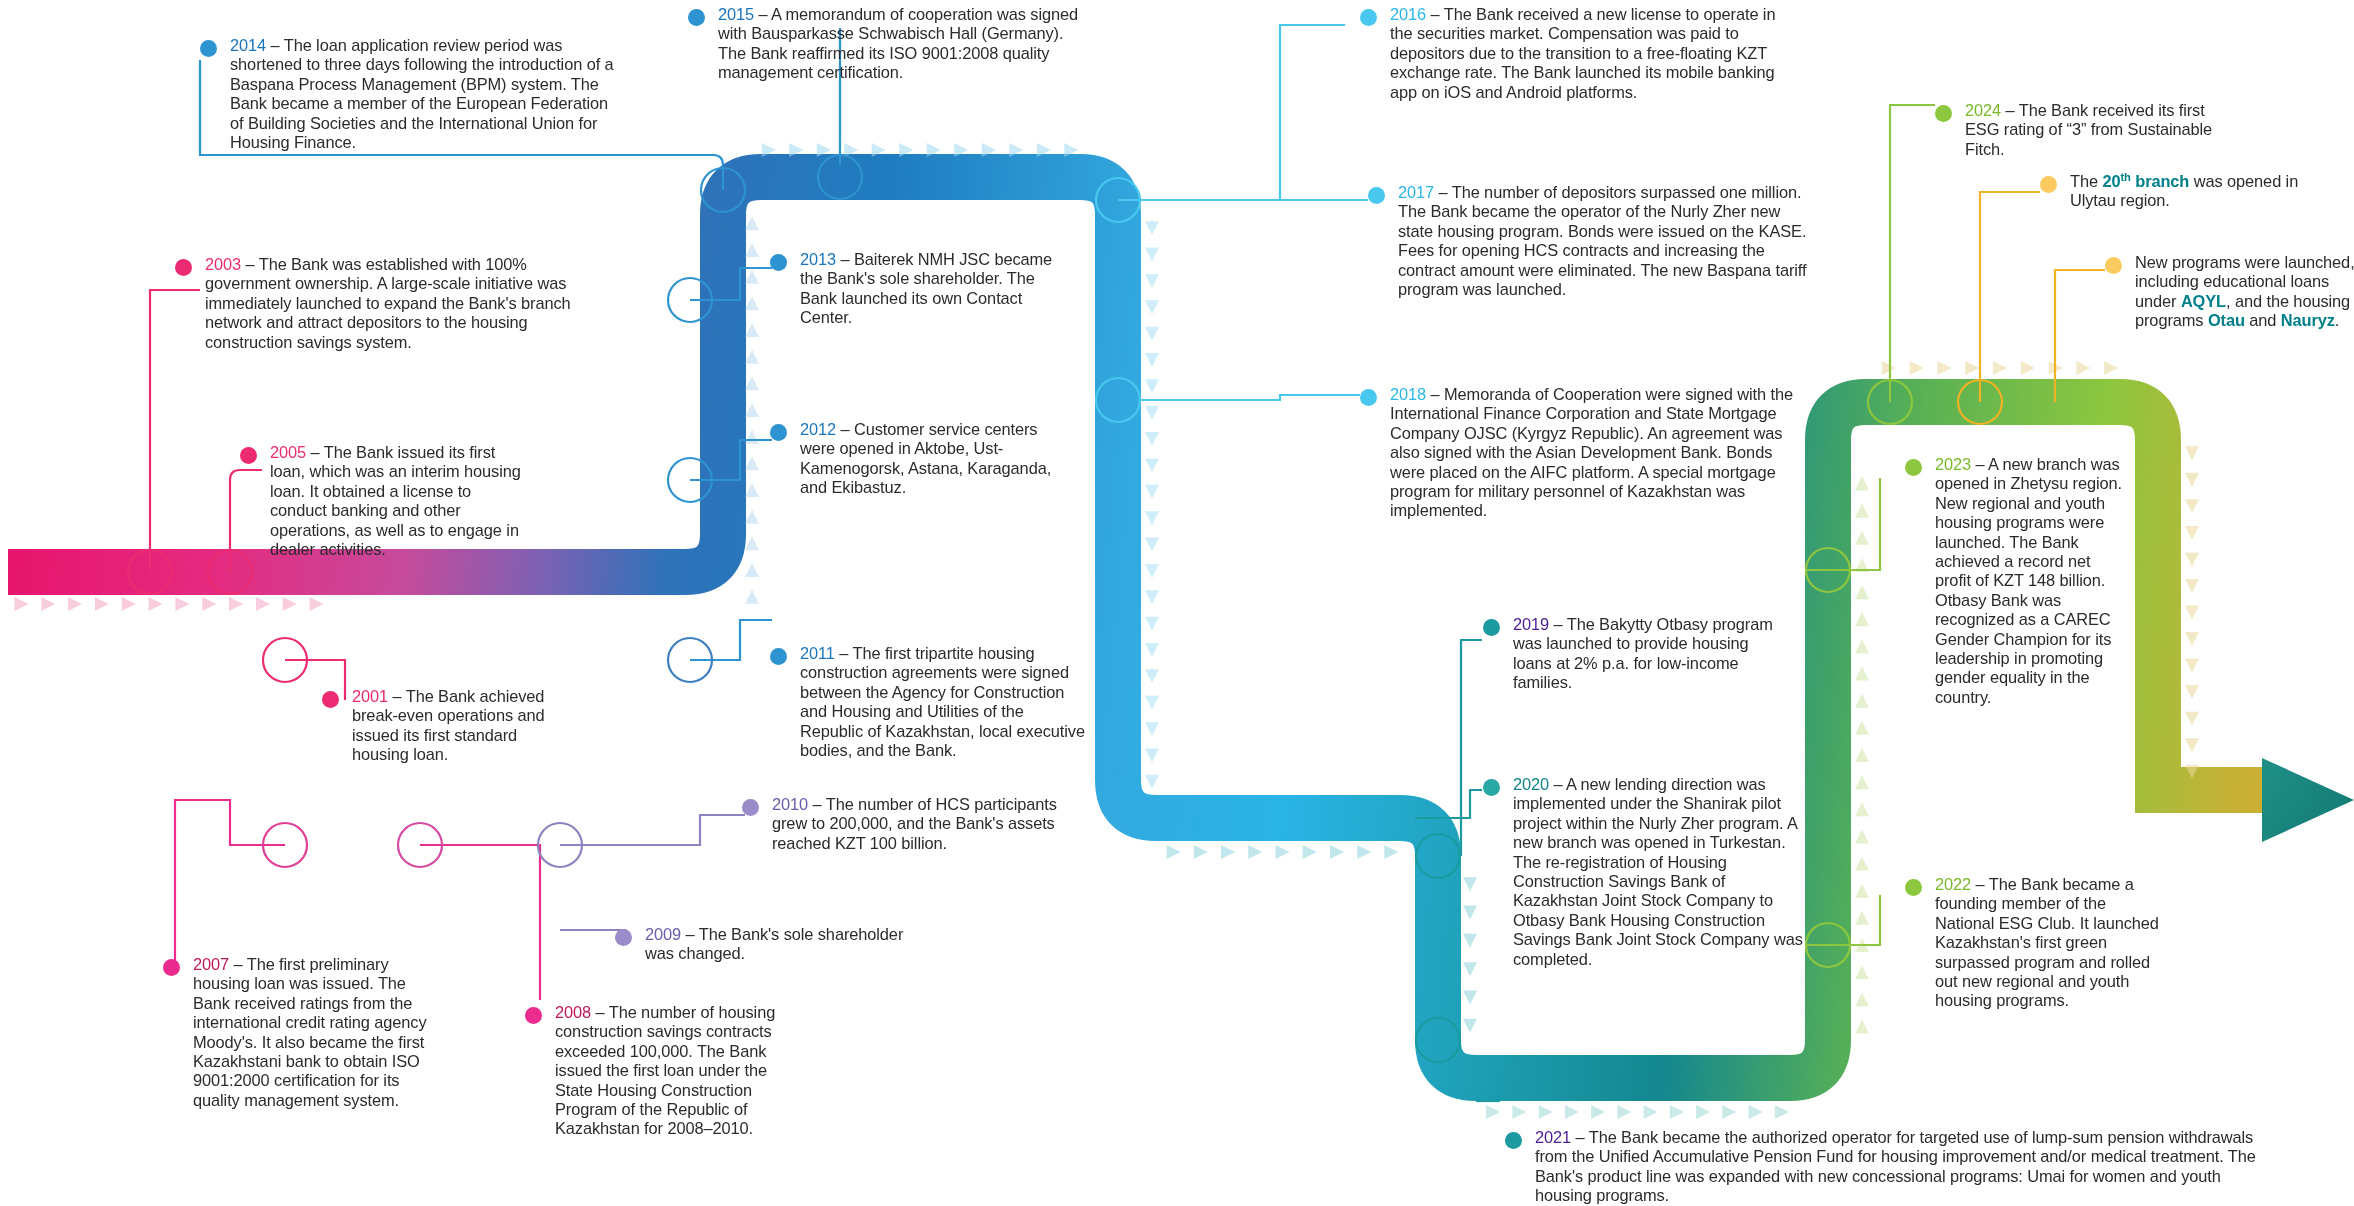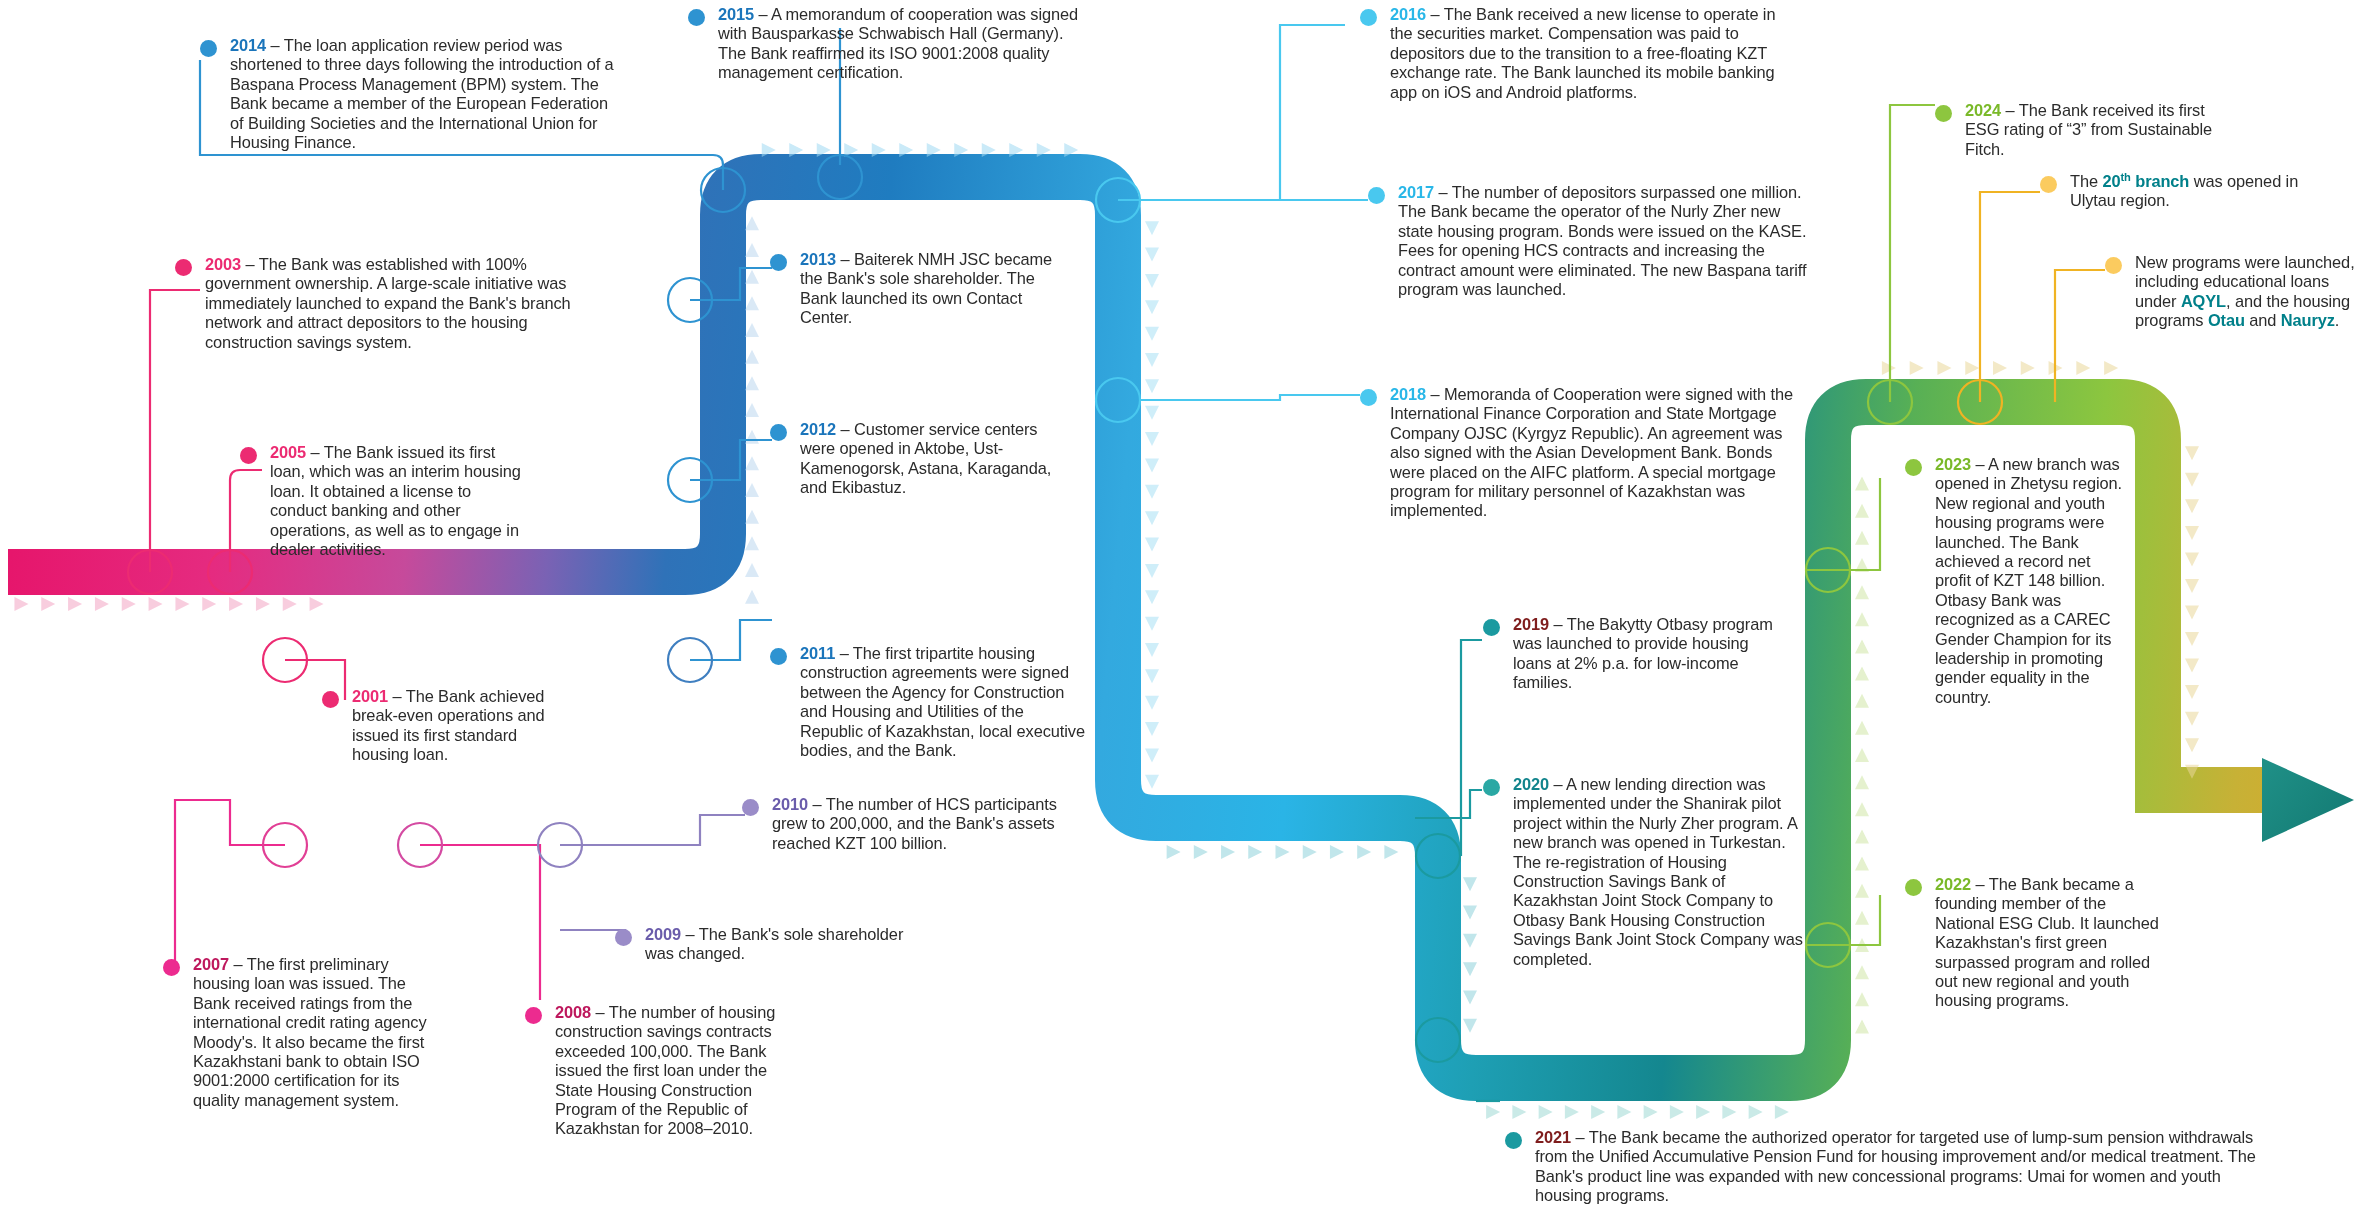--- a/index.html
+++ b/index.html
@@ -4,31 +4,31 @@
 <style>
   html,body{margin:0;padding:0;background:#ffffff;}
   body{width:2354px;height:1206px;position:relative;overflow:hidden;
        font-family:"Liberation Sans", sans-serif;color:#231f20;}
   #ribbon{position:absolute;left:0;top:0;width:2354px;height:1206px;}
 
   .entry{position:absolute;}
   .entry .dot{position:absolute;left:0;top:4px;width:17px;height:17px;border-radius:50%;}
   .entry .txt{margin-left:30px;font-size:16.4px;line-height:19.4px;color:#2b2b2b;
               letter-spacing:-0.1px;}
-  .entry .yr{font-weight:bold;}
+  .entry .yr{font-weight:normal;}
   .hl{font-weight:bold;color:#00808a;}
   sup{font-size:.68em;vertical-align:super;line-height:0;}
 
   
   .c-pink .dot{background:#ec2b72;}  .c-pink .yr{color:#ec2b72;}
   .c-mag  .dot{background:#ec2b8f;}  .c-mag  .yr{color:#be185d;}
   .c-viol .dot{background:#9a8cc8;}  .c-viol .yr{color:#6a5cab;}
   .c-blue .dot{background:#2e93d1;}  .c-blue .yr{color:#1b75bb;}
   .c-cyan .dot{background:#49c8ef;}  .c-cyan .yr{color:#29b7e8;}
-  .c-teal .dot{background:#1b9aa0;}  .c-teal .yr{color:#7f1d1d;}
+  .c-teal .dot{background:#1b9aa0;}  .c-teal .yr{color:#4c1d95;}
   .c-teal2 .dot{background:#2aa8a4;} .c-teal2 .yr{color:#11848c;}
   .c-grn  .dot{background:#8dc63f;}  .c-grn  .yr{color:#7ab929;}
   .c-gold .dot{background:#fbcb5f;}
 </style>
 </head>
 <body>
 
 <svg id="ribbon" viewBox="0 0 2354 1206" xmlns="http://www.w3.org/2000/svg">
   <defs>
     <linearGradient id="gradA" x1="0" y1="0" x2="1" y2="0">

